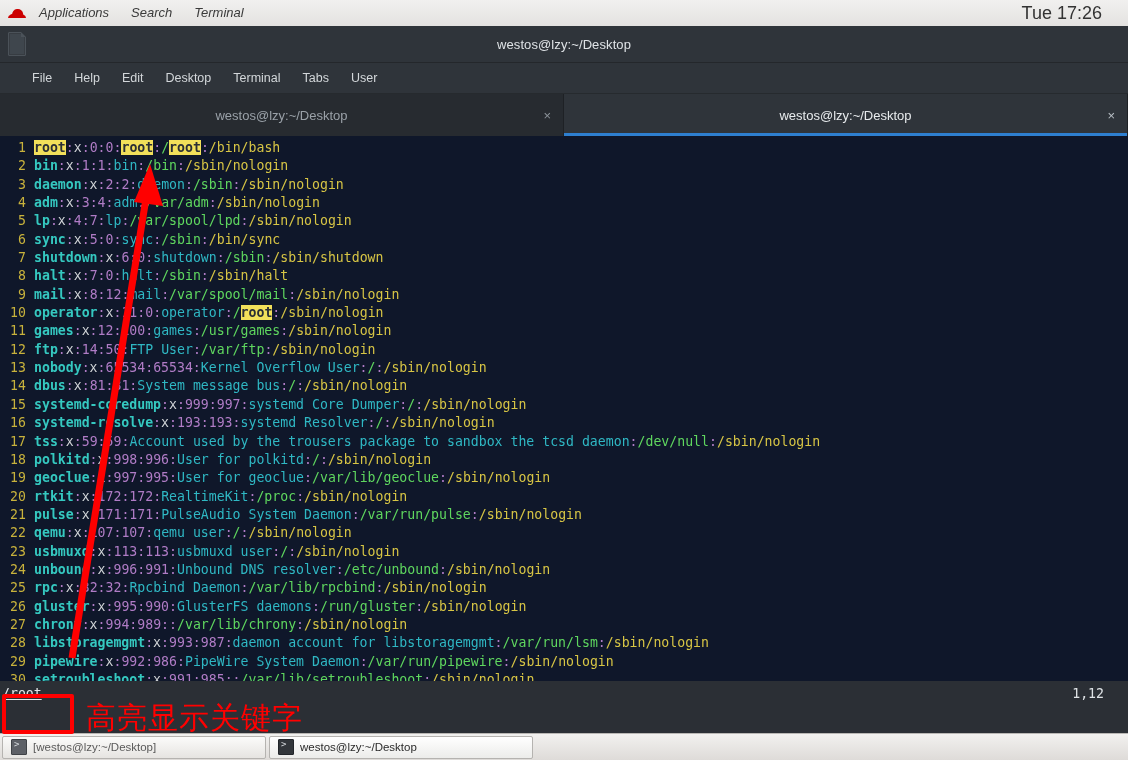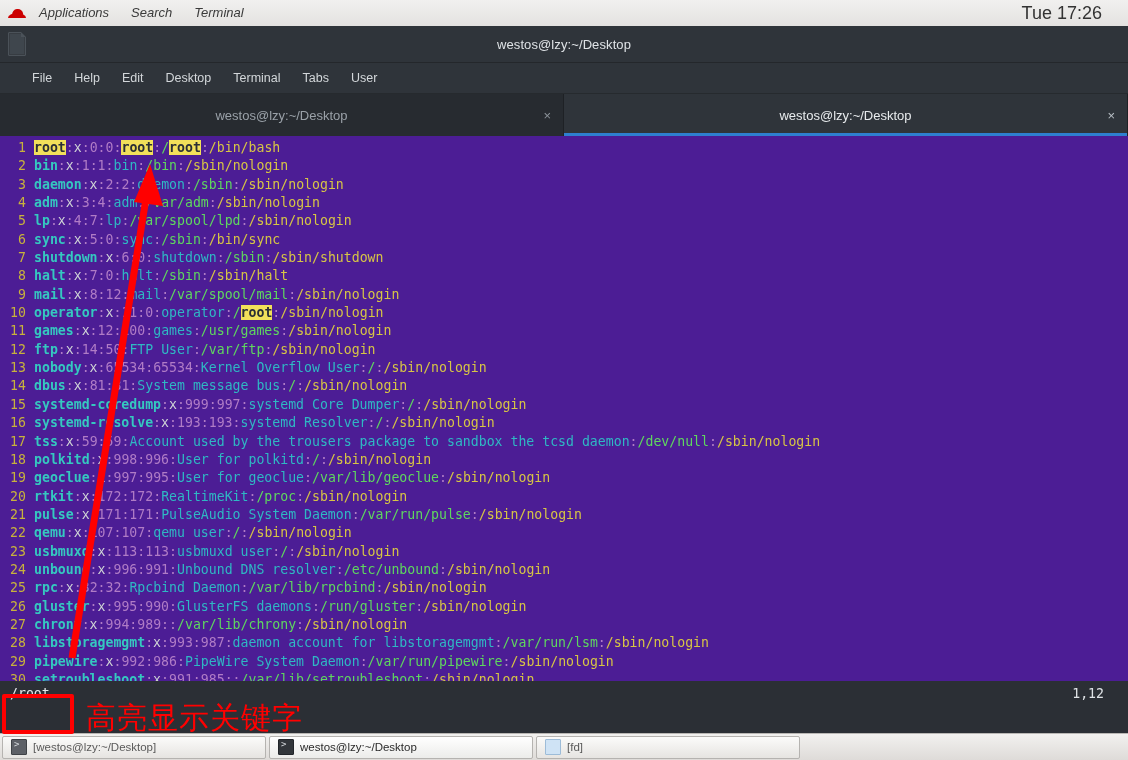--- a/index.html
+++ b/index.html
@@ -69,21 +69,21 @@
   }
   .tab .tab-label{max-width:72%;overflow:hidden;text-overflow:ellipsis;white-space:nowrap;}
   .tab .tab-close{
     position:absolute;right:12px;top:50%;transform:translateY(-50%);
     font-size:13px;color:#8d949b;line-height:1;
   }
   .tab.active .tab-close{color:#b9c0c6;}
 
   
   .vim{
-    position:relative;background:#4c1d95;height:568px;overflow:hidden;
+    position:relative;background:#0f172a;height:568px;overflow:hidden;
     font-family:"DejaVu Sans Mono","Liberation Mono",monospace;
     font-size:13.2px;line-height:18.35px;
     padding-top:3px;
   }
   .vline{white-space:pre;height:18.35px;}
   .lnum{color:#c8b23c;display:inline-block;width:26px;text-align:right;}
   .gap{display:inline-block;width:8px;}
   .user{color:#35c8c0;font-weight:bold;}
   .sep{color:#b07cc6;}
   .num{color:#b07cc6;}
@@ -93,21 +93,21 @@
   .hl{background:#f2e05a;color:#2b2f35;font-weight:bold;}
   .plain{color:#cfd3d6;}
 
   
   .statusline{
     position:absolute;left:0;bottom:0;width:1128px;height:26px;
     background:#2b2f35;display:flex;align-items:center;
     font-family:"DejaVu Sans Mono","Liberation Mono",monospace;
     font-size:13.2px;color:#e4e7ea;
   }
-  .statusline .cmd{padding-left:10px;}
+  .statusline .cmd{padding-left:2px;text-decoration:underline;}
   .statusline .pos{margin-left:auto;padding-right:24px;color:#dfe3e6;text-align:right;}
 
   
   .taskbar{
     position:absolute;left:0;bottom:0;width:1128px;height:26px;
     background:linear-gradient(#f2f1ef,#dedbd8);
     border-top:1px solid #b9b7b4;
     display:flex;align-items:center;padding:0 2px;gap:3px;
   }
   .task{
@@ -235,24 +235,20 @@
 
   <div class="taskbar">
     <div class="task t1">
       <span class="task-ico term"></span>
       <span class="task-label">[westos@lzy:~/Desktop]</span>
     </div>
     <div class="task t2">
       <span class="task-ico term dark"></span>
       <span class="task-label">westos@lzy:~/Desktop</span>
     </div>
-    <div class="task t3">
-      <span class="task-ico file"></span>
-      <span class="task-label">[fd]</span>
-    </div>
   </div>
 
   <svg class="ann-arrow" viewBox="0 0 1128 708">
     <g>
       <line x1="72" y1="632" x2="148" y2="160" stroke="#ff0000" stroke-width="7"></line>
       <polygon points="150,138 163,180 134,176" fill="#ff0000"></polygon>
     </g>
   </svg>
   <div class="ann-box"></div>
   <div class="ann-zh">高亮显示关键字</div>

